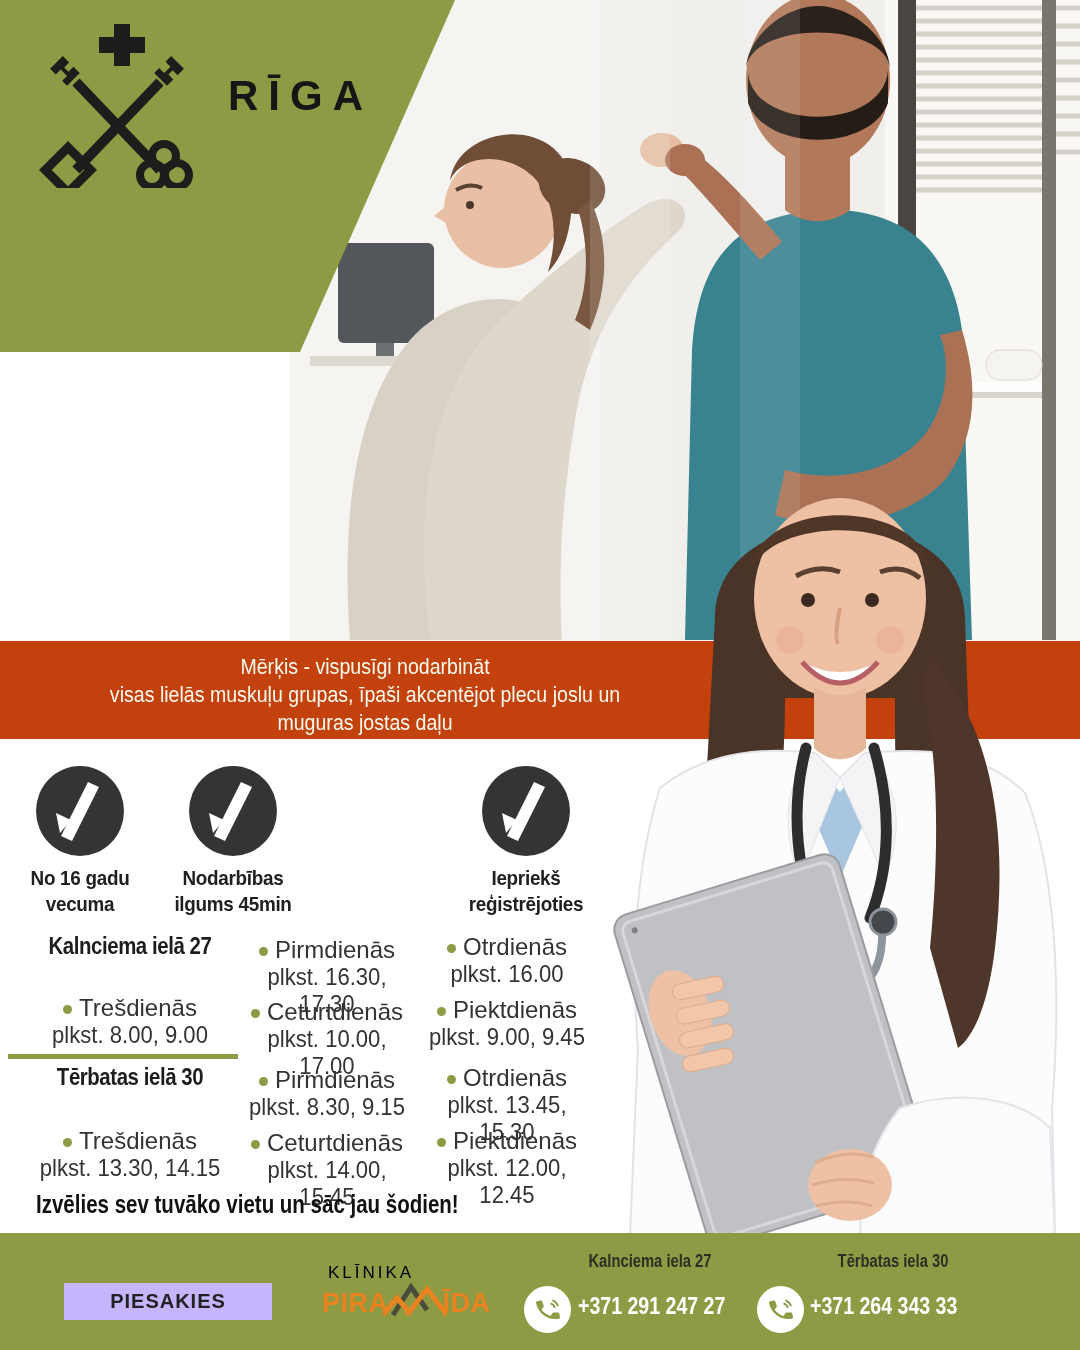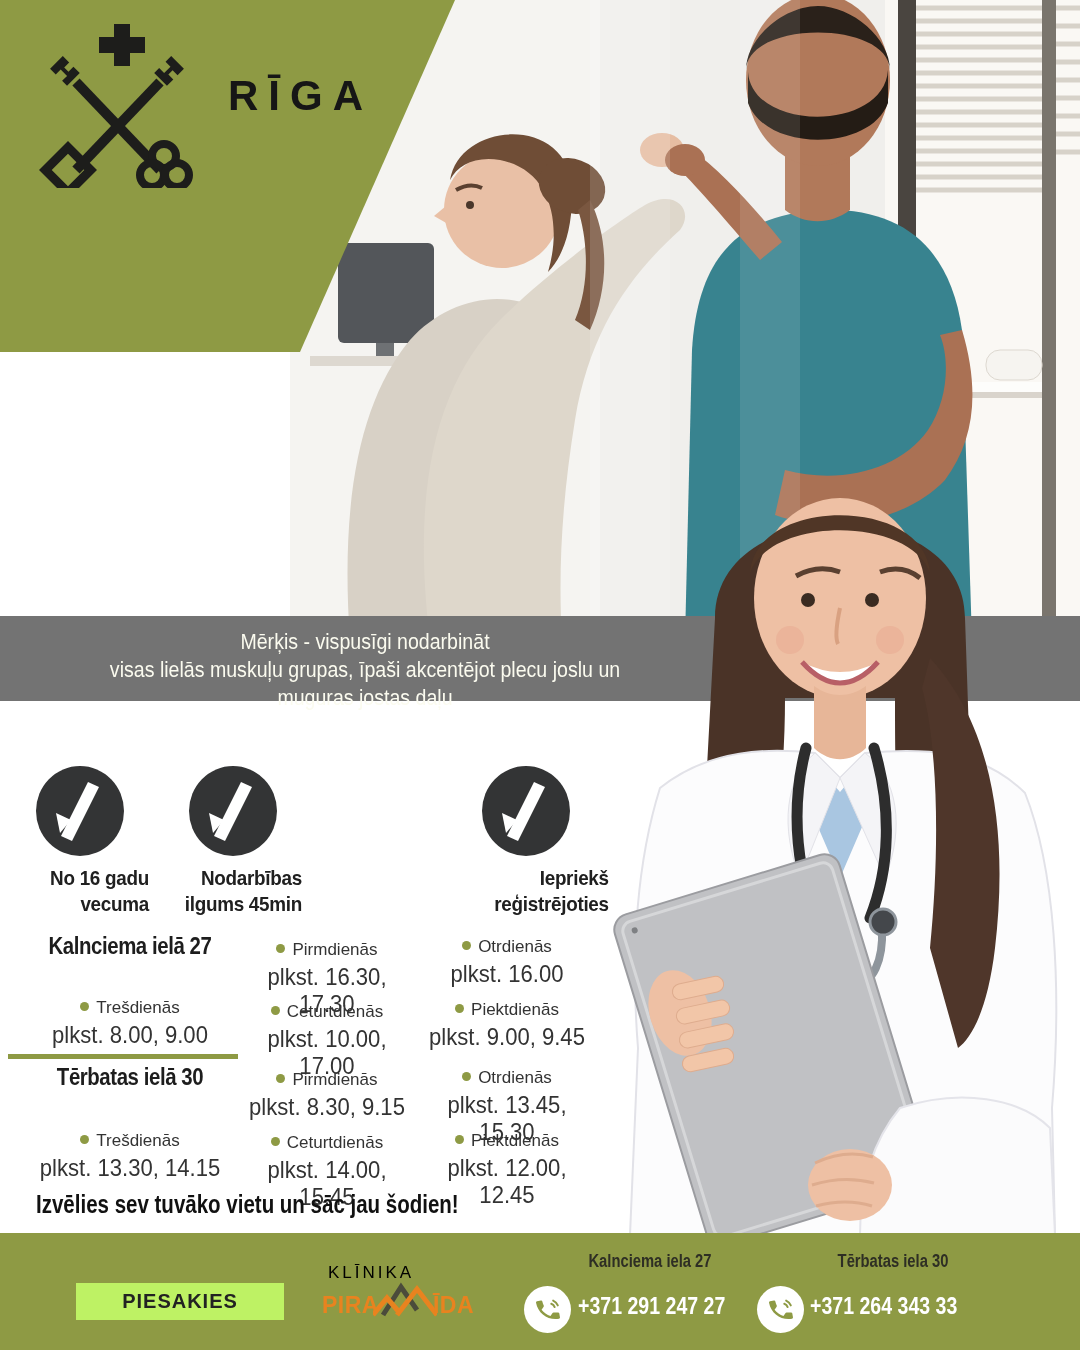--- a/index.html
+++ b/index.html
@@ -12,52 +12,52 @@
              clip-path:polygon(0 0,455px 0,300px 352px,0 352px);z-index:2;}
   .brand{position:absolute;left:36px;top:20px;z-index:3;}
   .brand-name{position:absolute;left:192px;top:52px;font-size:42px;font-weight:700;
               letter-spacing:10px;color:#161616;}
   .dark-band{position:absolute;left:0;top:352px;width:820px;height:286px;background:#333333;
              clip-path:polygon(0 0,703px 0,812px 286px,0 286px);z-index:4;}
   .hero-title{margin:24px 0 0;width:730px;text-align:center;font-size:86px;line-height:1;
               font-weight:800;color:#ffffff;transform:scaleX(0.78);transform-origin:center;}
   .hero-quote{width:780px;margin-top:16px;text-align:center;font-style:italic;font-weight:700;
               font-size:36px;line-height:60px;color:#f4f4f4;transform:scaleX(0.95);transform-origin:center;}
-  .goal-band{position:absolute;left:0;top:616px;width:1080px;height:85px;background:#737373;z-index:4;}
+  .goal-band{position:absolute;left:0;top:641px;width:1080px;height:98px;background:#c2410c;z-index:4;}
   .goal-text{width:730px;margin-top:12px;text-align:center;font-size:22.5px;line-height:28px;
              color:#fbfbef;transform:scaleX(0.87);transform-origin:center;}
   .doctor{position:absolute;left:600px;top:448px;width:480px;height:787px;z-index:5;}
 
   
-  .feature{position:absolute;top:766px;text-align:right;z-index:3;}
+  .feature{position:absolute;top:766px;text-align:center;z-index:3;}
   .feature svg{display:block;margin:0 auto;}
   .feature-label{margin-top:9px;font-size:20.5px;line-height:26px;font-weight:700;color:#202020;
                  letter-spacing:-0.3px;transform:scaleX(0.92);transform-origin:center;}
 
   
   .venue-name{position:absolute;z-index:3;text-align:center;font-size:24px;font-weight:800;
               color:#1d1d1d;letter-spacing:-0.5px;transform:scaleX(0.85);transform-origin:center;}
   .entry{position:absolute;z-index:3;text-align:center;color:#333333;}
-  .entry .day{font-size:17px;line-height:27px;}
+  .entry .day{font-size:24px;line-height:27px;}
   .entry .times{font-size:24px;line-height:27px;transform:scaleX(0.92);transform-origin:center;}
   .dot{display:inline-block;width:9px;height:9px;border-radius:50%;background:#8e9a44;
        margin-right:7px;vertical-align:2px;}
   .divider{position:absolute;left:8px;top:1054px;width:230px;height:5px;background:#8e9a44;z-index:3;}
   .closing{position:absolute;left:36px;top:1190px;width:640px;font-size:25px;font-weight:800;
            color:#111111;z-index:3;transform:scaleX(0.82);transform-origin:left;}
 
   
   .bottom-bar{position:absolute;left:0;top:1233px;width:1080px;height:117px;background:#8e9a44;z-index:7;}
-  .cta-button{position:absolute;left:64px;top:50px;width:208px;height:37px;background:#bef264;
+  .cta-button{position:absolute;left:64px;top:50px;width:208px;height:37px;background:#c4b5fd;
               text-align:center;line-height:37px;font-size:20px;font-weight:800;letter-spacing:1px;
-              color:#222222;cursor:pointer;margin-left:12px;}
+              color:#222222;cursor:pointer;}
   .clinic-logo{position:absolute;left:322px;top:30px;width:190px;}
   .clinic-top{font-size:17px;letter-spacing:3px;color:#000000;margin-left:6px;}
   .clinic-row{display:flex;align-items:flex-end;margin-top:-2px;}
-  .clinic-word{font-size:23px;font-weight:800;color:#e8831f;letter-spacing:0.5px;}
+  .clinic-word{font-size:27px;font-weight:800;color:#e8831f;letter-spacing:0.5px;}
   .clinic-row svg{margin:0 -4px 2px -6px;}
   .contact-label{position:absolute;top:18px;width:200px;text-align:center;font-size:18px;
                  font-weight:800;color:#2e2e24;transform:scaleX(0.82);transform-origin:center;}
   .phone-badge{position:absolute;top:53px;width:47px;height:47px;border-radius:50%;background:#ffffff;
                display:flex;align-items:center;justify-content:center;cursor:pointer;}
   .phone-number{position:absolute;top:60px;font-size:23px;font-weight:800;color:#ffffff;
                 white-space:nowrap;transform:scaleX(0.85);transform-origin:left;cursor:pointer;}
 </style>
 </head>
 <body>

